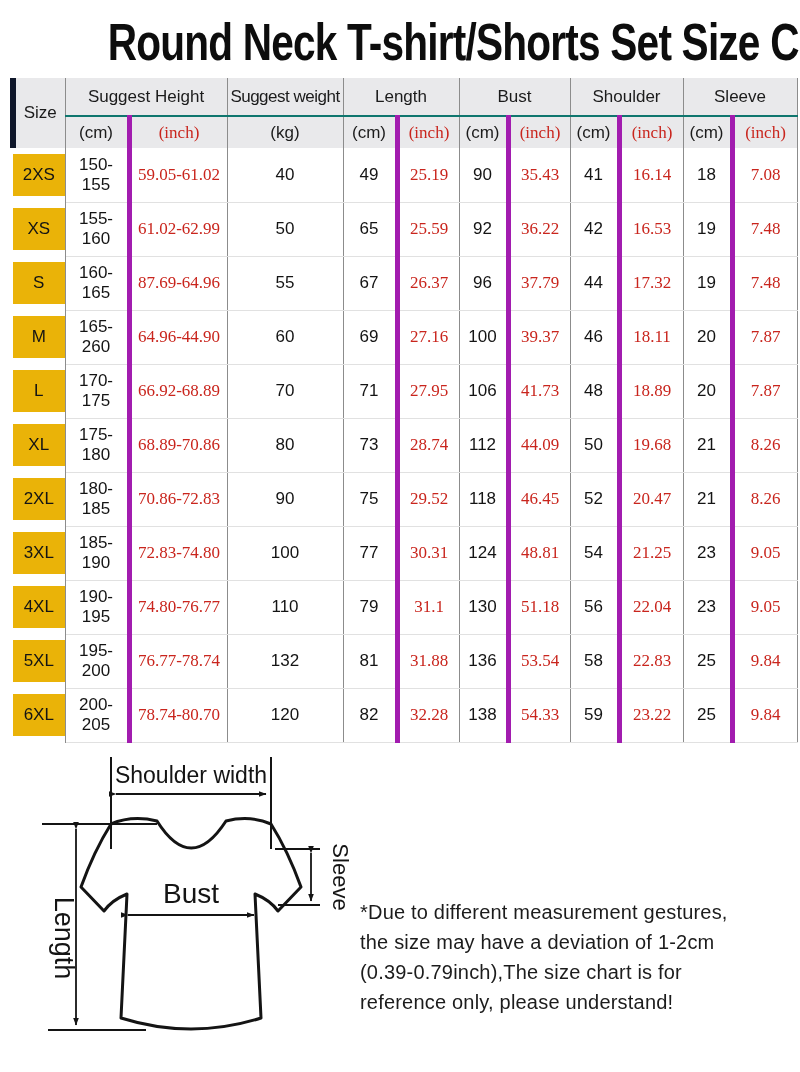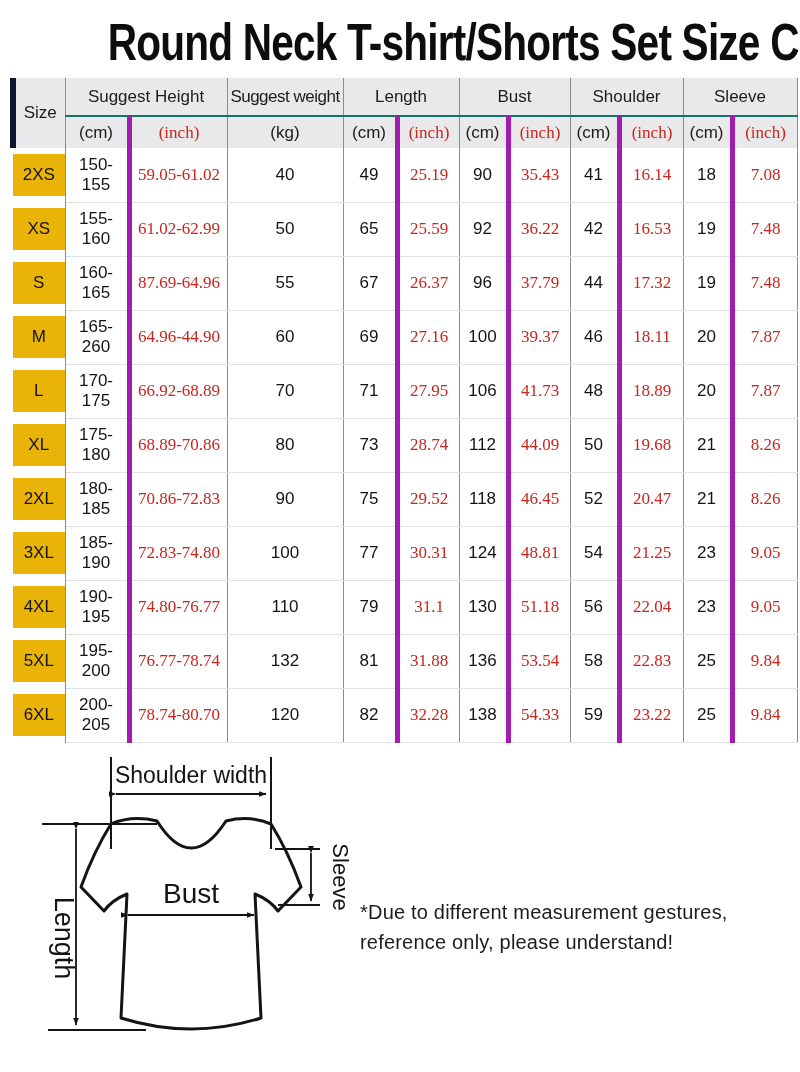--- a/index.html
+++ b/index.html
@@ -327,17 +327,19 @@
       <text x="171" y="150" text-anchor="middle" font-size="28">Bust</text>
 
       <line x1="255" y1="96" x2="300" y2="96" stroke="#141414" stroke-width="2"></line>
       <line x1="258" y1="152" x2="300" y2="152" stroke="#141414" stroke-width="2"></line>
       <line x1="291" y1="100" x2="291" y2="148" stroke="#141414" stroke-width="1.8" marker-start="url(#ah)" marker-end="url(#ah)"></line>
       <text x="313" y="124" text-anchor="middle" font-size="22" transform="rotate(90 313 124)">Sleeve</text>
     </svg>
 
     <div class="note">
       <div>*Due to different measurement gestures,</div>
+      <div>the size may have a deviation of 1-2cm</div>
+      <div>(0.39-0.79inch),The size chart is for</div>
       <div>reference only, please understand!</div>
     </div>
   </div>
 
 </div>
 
 </body></html>

